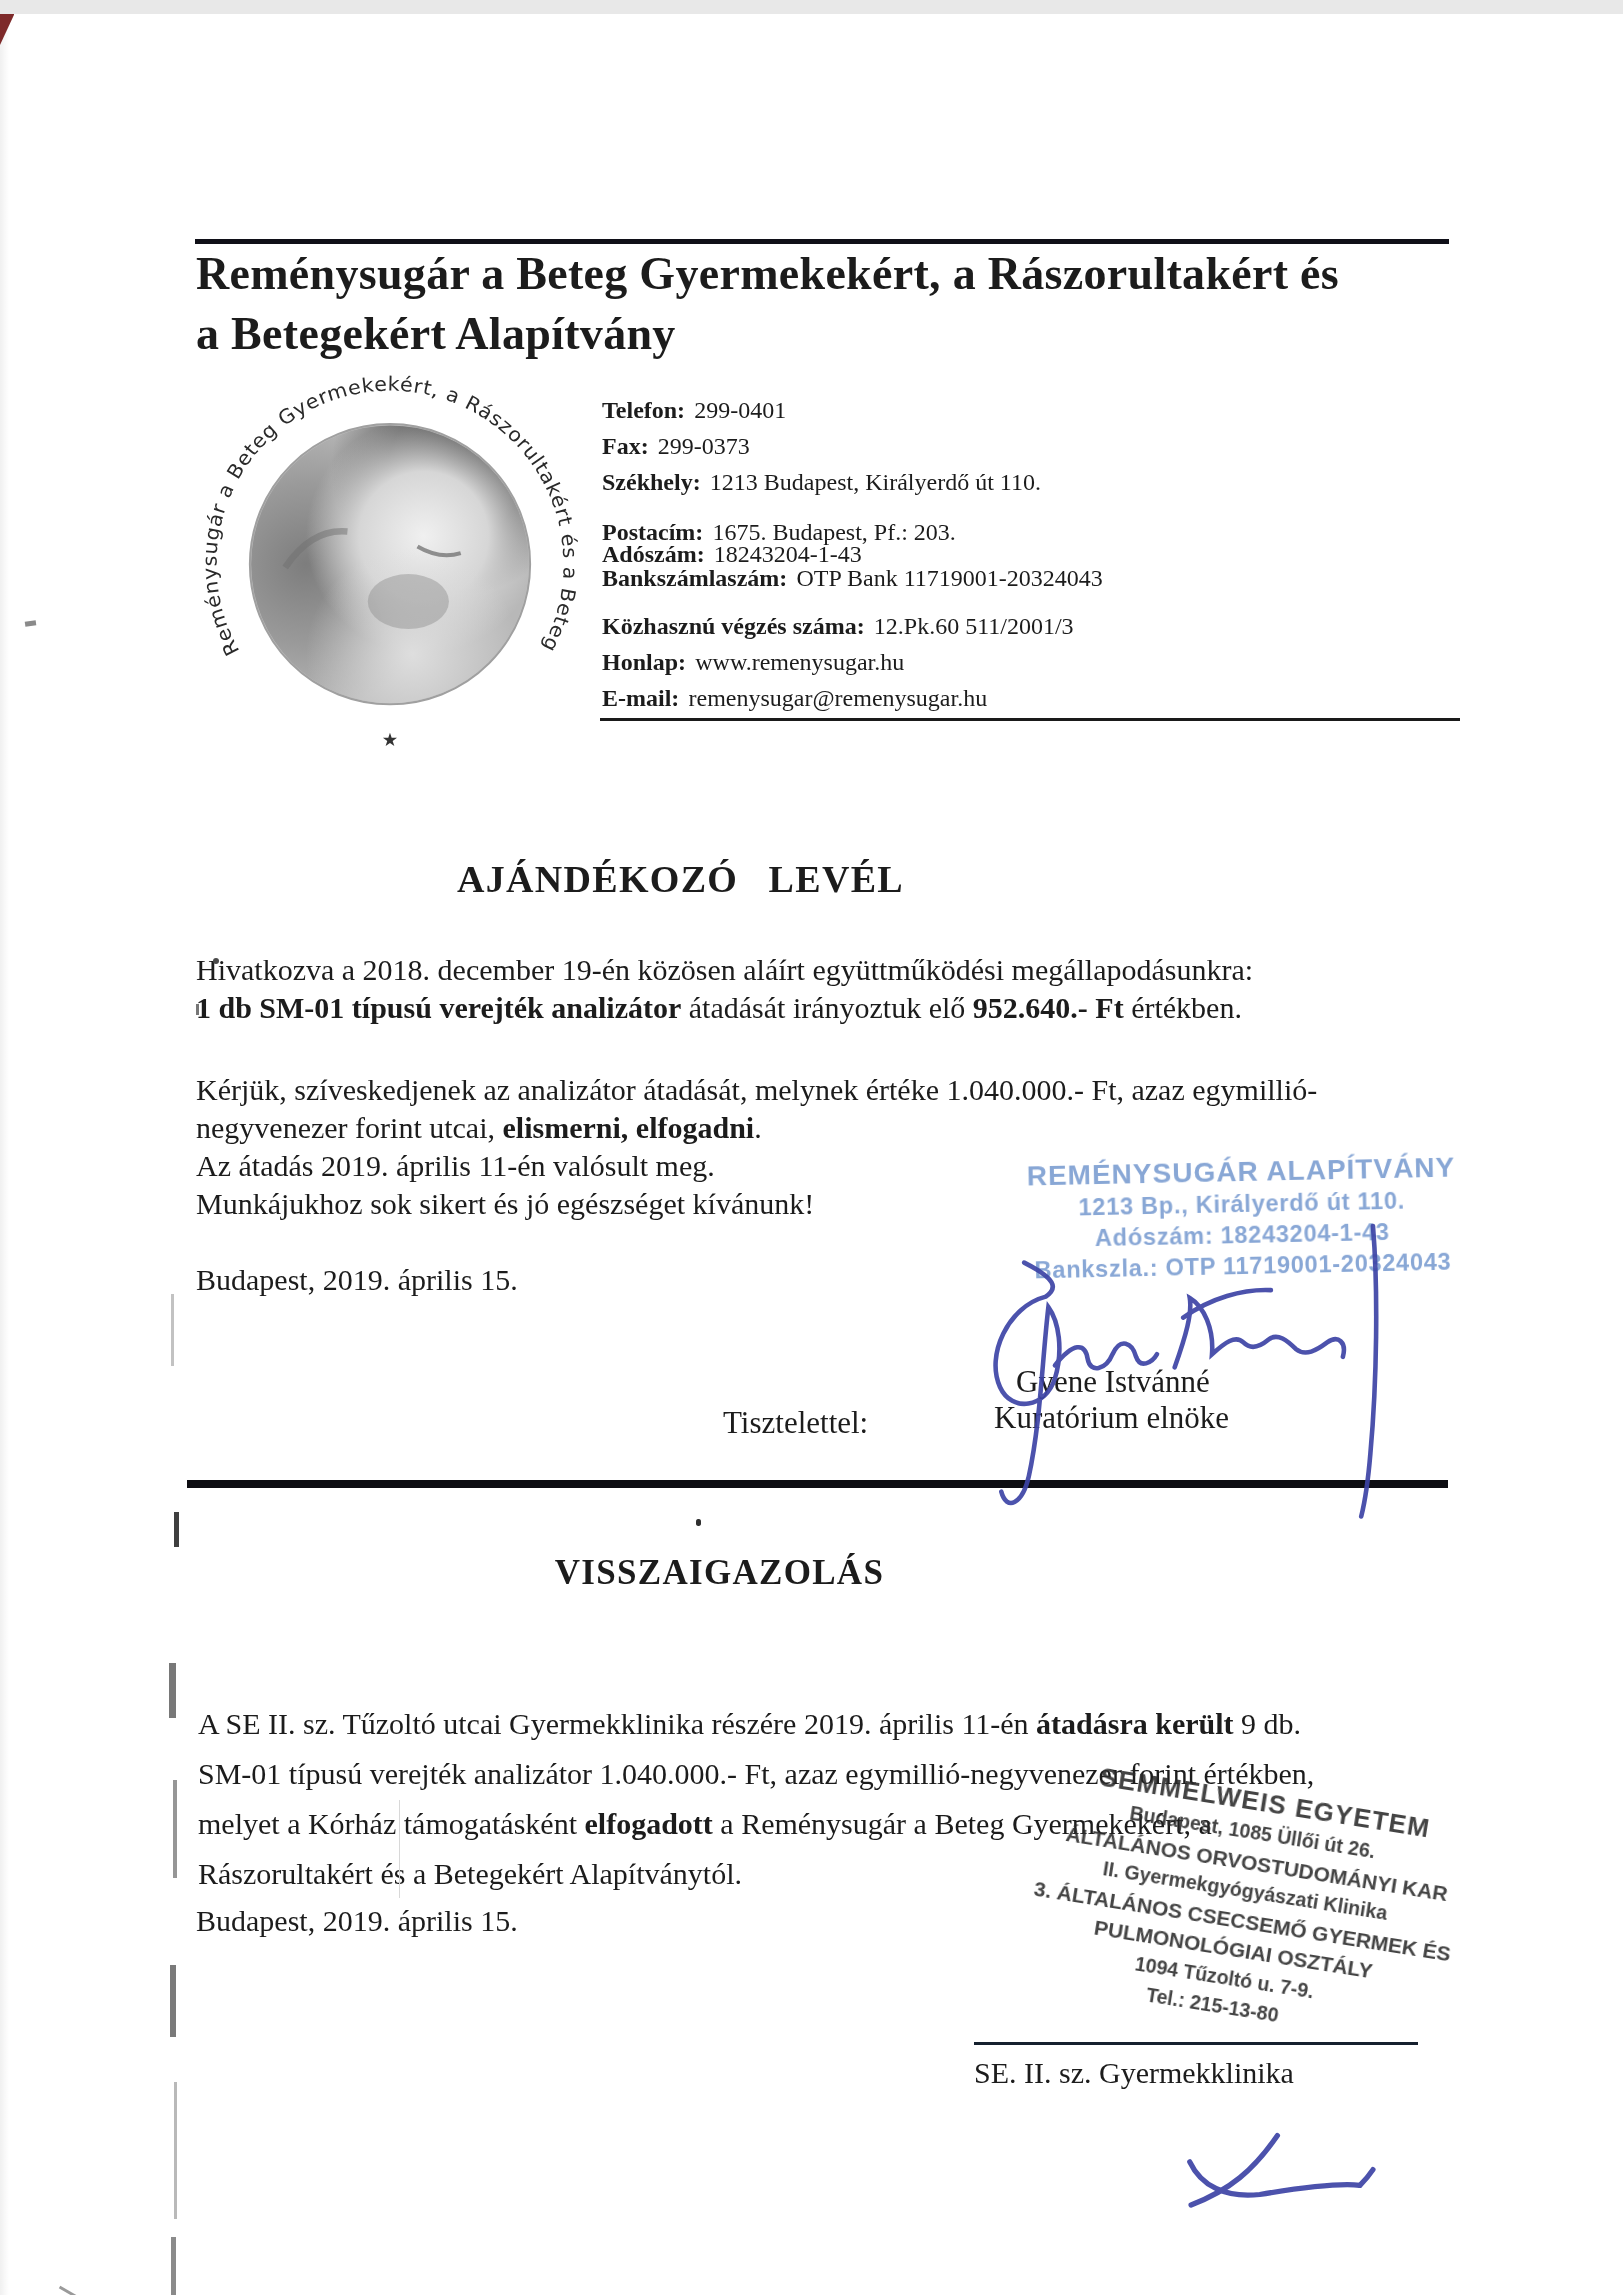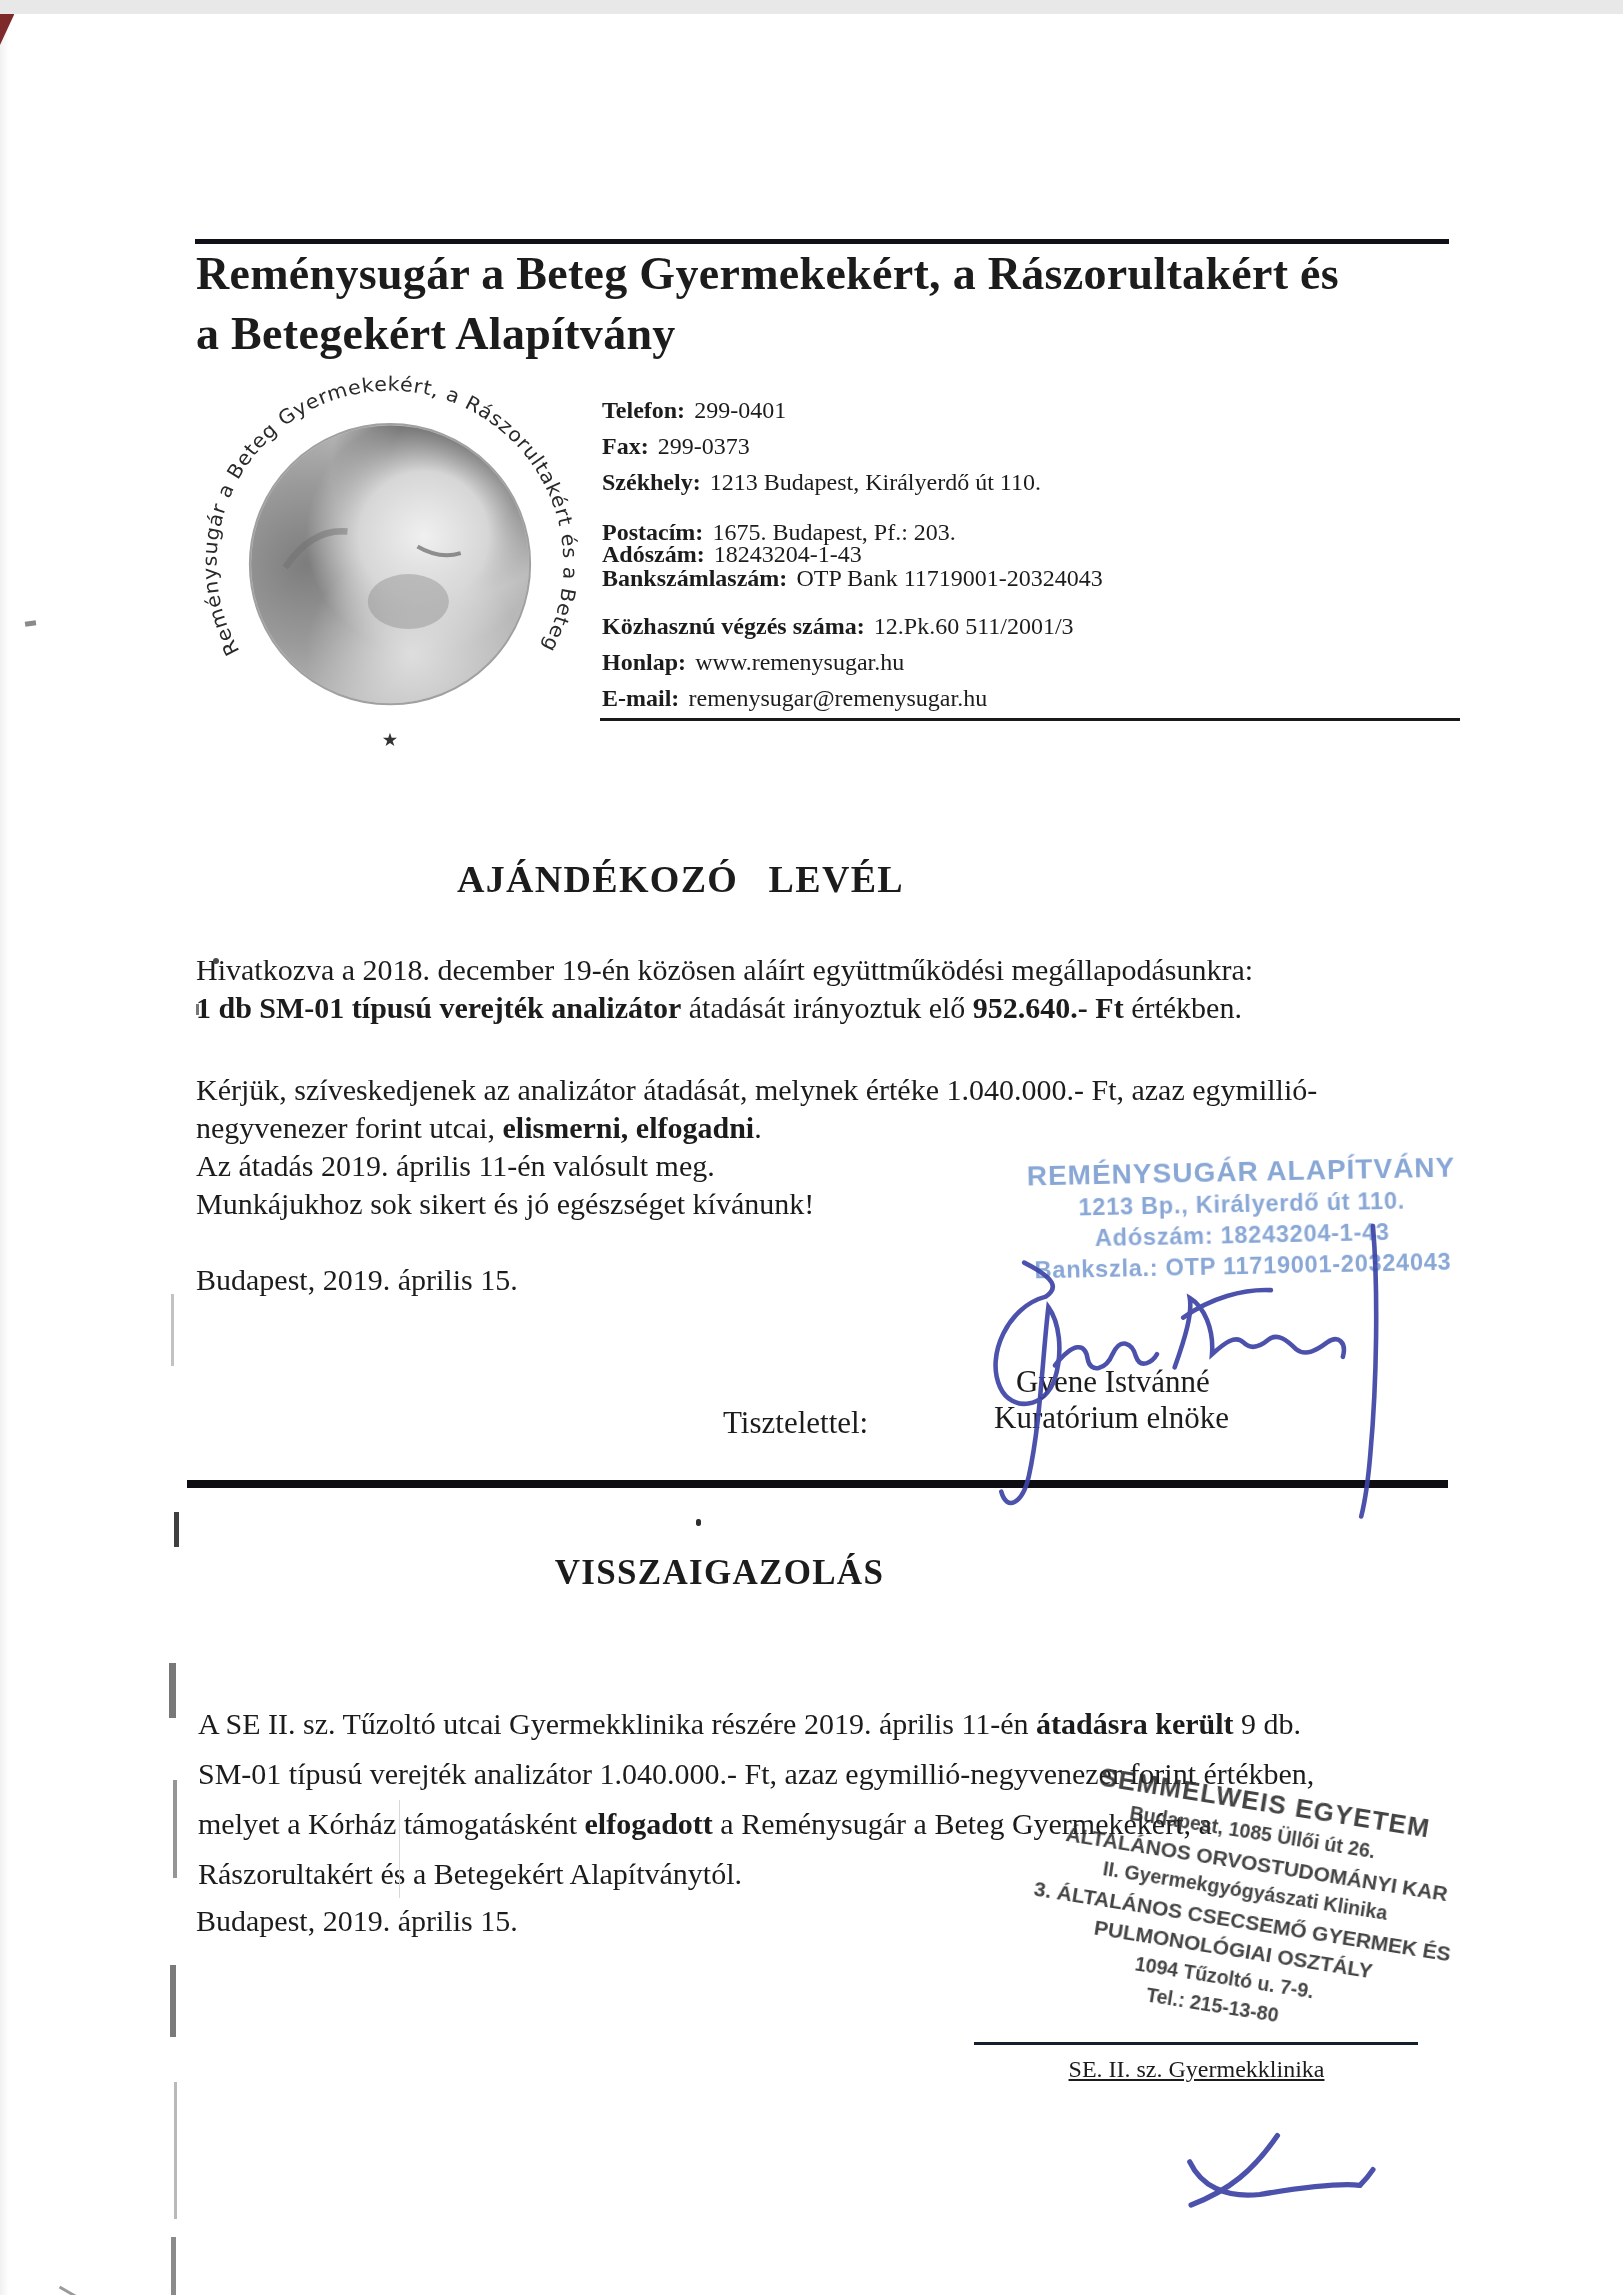--- a/index.html
+++ b/index.html
@@ -38,21 +38,21 @@
   .sw1{font-size:26px;font-weight:bold;letter-spacing:1.3px;line-height:33px!important;}
   .swr{font-size:19.6px;font-weight:600;}
   .swb{font-size:21px;font-weight:bold;}
   
   .sig-name{left:1016px;top:1350px;font-size:31px;white-space:nowrap;}
   .sig-role{left:994px;top:1386px;font-size:31px;white-space:nowrap;}
   .salut{left:723px;top:1391px;font-size:31px;}
   
   .mid-divider{left:187px;top:1466px;width:1261px;height:7.9px;background:#0d0d12;}
   .clinic-line{left:974px;top:2028px;width:444px;height:2.6px;background:#15202e;}
-  .clinic-name{left:974px;top:2042px;width:445px;text-align:center;font-size:24px;white-space:nowrap;text-decoration:underline;}
+  .clinic-name{left:974px;top:2042px;width:445px;text-align:left;font-size:30px;white-space:nowrap;}
   
   .ink-overlay{left:0;top:0;pointer-events:none;}
   
   .artifact{background:#666;}
   .corner-mark{left:0;top:0;width:14.4px;height:31px;background:#7e2a2a;clip-path:polygon(0 0,100% 0,0 100%);}
   .edge-shade{left:0;top:0;width:9.2px;height:2295px;background:linear-gradient(to right,rgba(0,0,0,0.06),rgba(0,0,0,0));}
 </style>
 </head>
 <body>
 

